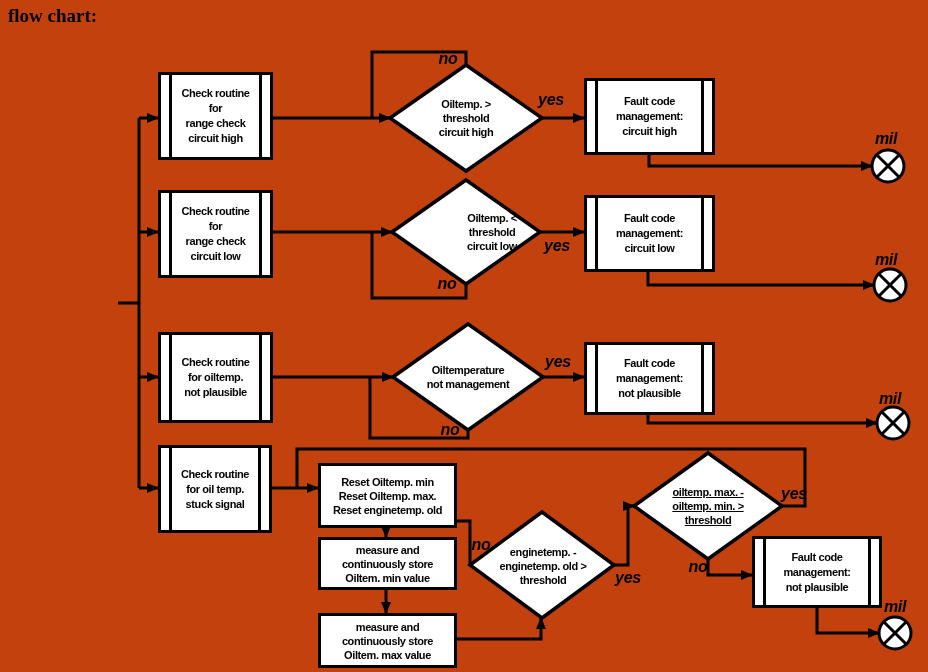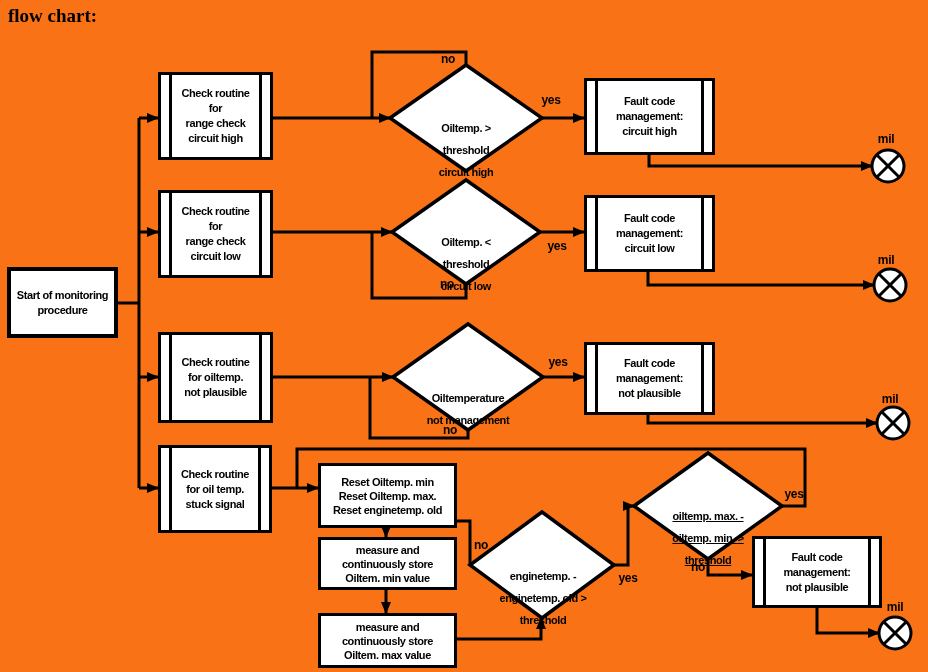--- a/index.html
+++ b/index.html
@@ -1,17 +1,17 @@
 <!DOCTYPE html>
 <html><head>
 <meta charset="utf-8">
 <style>
   html,body{margin:0;padding:0;background:#fff;}
   .canvas{
-    position:relative;width:928px;height:672px;background:#f97316;
+    position:relative;width:928px;height:672px;background:#c2410c;
     font-family:"Liberation Sans",sans-serif;color:#000;overflow:hidden;
   }
   .title{
     position:absolute;left:8px;top:5px;
     font-family:"Liberation Serif",serif;font-weight:bold;font-size:19px;
   }
   svg.wires{position:absolute;left:0;top:0;width:928px;height:672px;}
   svg.wires path,svg.wires polygon,svg.wires circle,svg.wires line{
     stroke:#000;fill:none;
   }
@@ -23,26 +23,26 @@
     font-weight:bold;font-size:11px;line-height:15px;letter-spacing:-0.4px;
     white-space:pre;display:block;
   }
   .predef::before,.predef::after{
     content:"";position:absolute;top:0;bottom:0;width:3px;background:#000;
   }
   .predef::before{left:8px;}
   .predef::after{right:8px;}
   .dtext{
     position:absolute;transform:translate(-50%,-50%);text-align:center;
-    font-weight:bold;font-size:11px;line-height:22px;letter-spacing:-0.4px;
-    white-space:pre;width:max-content;margin-top:32px;
+    font-weight:bold;font-size:11px;line-height:14px;letter-spacing:-0.4px;
+    white-space:pre;width:max-content;
   }
   .elabel{
     position:absolute;transform:translate(-50%,-50%);
-    font-weight:bold;font-size:12px;letter-spacing:-0.3px;white-space:pre;
+    font-weight:bold;font-size:16px;letter-spacing:-0.3px;white-space:pre;font-style:italic;
   }
 </style>
 </head>
 <body>
 
 <div class="canvas">
 
   <div class="title">flow chart:</div>
 
   <svg class="wires" viewBox="0 0 928 672">
@@ -105,24 +105,20 @@
       <line x1="881.7" y1="411.7" x2="904.3" y2="434.3" stroke-width="3"></line>
       <line x1="881.7" y1="434.3" x2="904.3" y2="411.7" stroke-width="3"></line>
     </g>
     <g>
       <circle cx="895" cy="633" r="16" stroke-width="3" style="fill:#fff"></circle>
       <line x1="883.7" y1="621.7" x2="906.3" y2="644.3" stroke-width="3"></line>
       <line x1="883.7" y1="644.3" x2="906.3" y2="621.7" stroke-width="3"></line>
     </g>
   </svg>
 
-  <div class="node" style="left:7px;top:267px;width:111px;height:71px;border-width:4px;">
-    <span class="label">Start of monitoring
-procedure</span>
-  </div>
 
   <div class="node predef" style="left:158px;top:72px;width:115px;height:88px;">
     <span class="label">Check routine
 for
 range check
 circuit high</span>
   </div>
   <div class="node predef" style="left:158px;top:190px;width:115px;height:88px;">
     <span class="label">Check routine
 for
@@ -173,21 +169,21 @@
   </div>
   <div class="node" style="left:318px;top:613px;width:139px;height:55px;">
     <span class="label" style="line-height:14px;">measure and
 continuously store
 Oiltem. max value</span>
   </div>
 
   <div class="dtext" style="left:466px;top:118px;">Oiltemp. &gt;
 threshold
 circuit high</div>
-  <div class="dtext" style="left:466px;top:232px;">Oiltemp. &lt;
+  <div class="dtext" style="left:492px;top:232px;">Oiltemp. &lt;
 threshold
 circuit low</div>
   <div class="dtext" style="left:468px;top:377px;">Oiltemperature
 not management</div>
   <div class="dtext" style="left:543px;top:566px;">enginetemp. -
 enginetemp. old &gt;
 threshold</div>
   <div class="dtext" style="left:708px;top:506px;text-decoration:underline;">oiltemp. max. -
 oiltemp. min. &gt;
 threshold</div>

